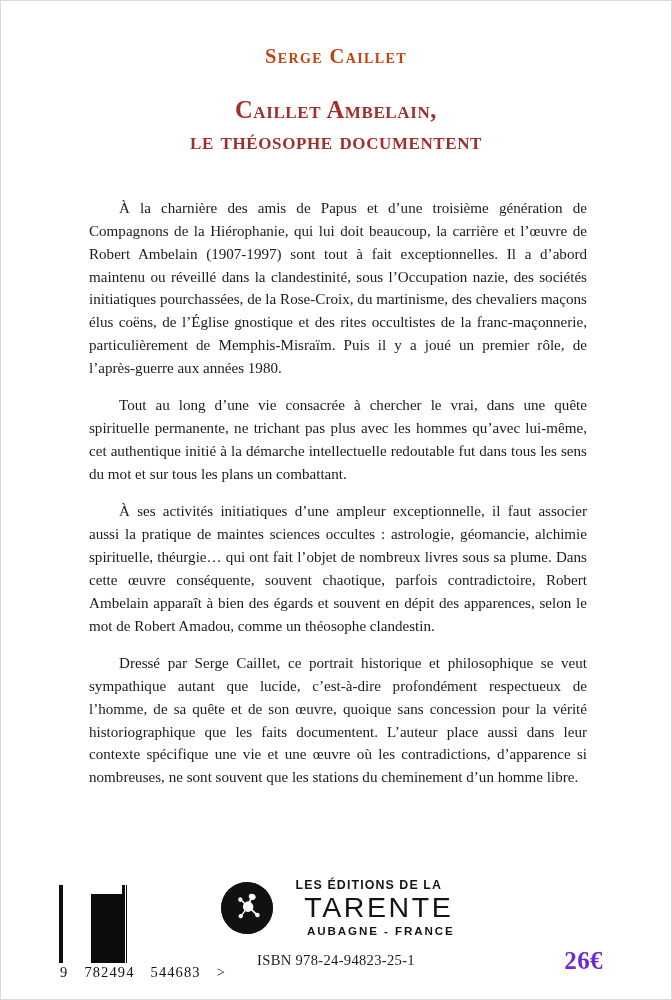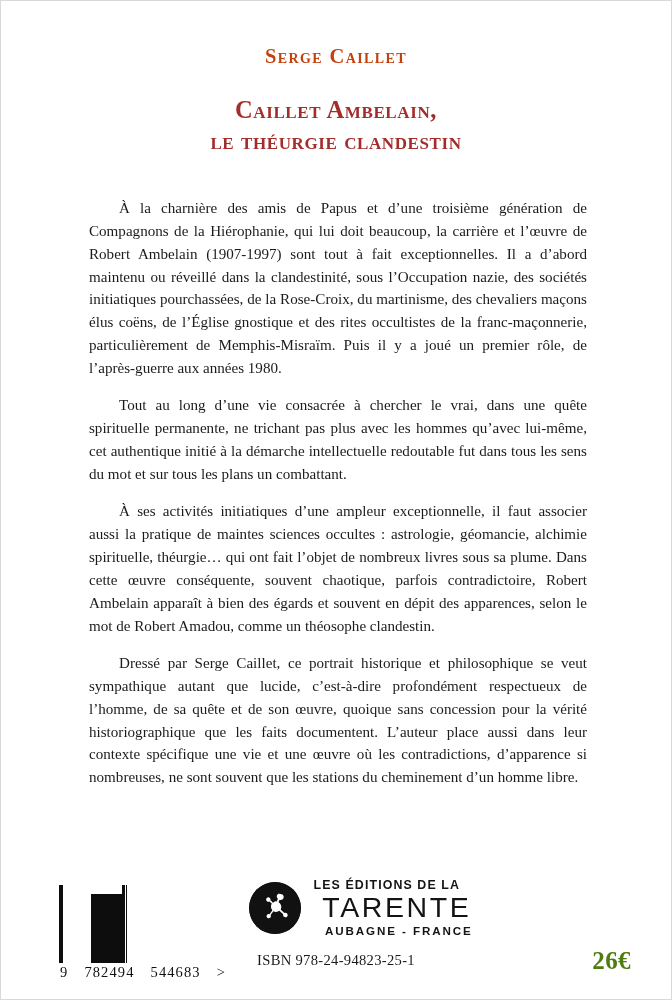--- a/index.html
+++ b/index.html
@@ -106,24 +106,25 @@
     color: #101010;
     display: flex;
     justify-content: space-between;
     padding: 0 1px;
     white-space: nowrap;
   }
 
   
   .publisher {
     position: absolute;
-    left: 248px;
+    left: 220px;
     bottom: 62px;
     display: flex;
     align-items: center;
+    gap: 10px;
   }
   .logo-mark {
     width: 52px;
     height: 52px;
     border-radius: 50%;
     background: #111111;
     position: relative;
     flex: 0 0 auto;
     overflow: hidden;
   }
@@ -163,38 +164,38 @@
     left: 0;
     bottom: 30px;
     width: 100%;
     text-align: center;
     font-size: 14.6px;
     letter-spacing: 0.3px;
     color: #1a1a1a;
   }
   .price {
     position: absolute;
-    right: 40px;
+    right: 68px;
     bottom: 24px;
     font-size: 25px;
     font-weight: 700;
-    color: #4d7c0f;
+    color: #6d28d9;
     letter-spacing: 0.4px;
   }
 </style>
 </head>
 <body>
 
 <div class="page">
 
   <div class="header">
     <div class="author">Serge Caillet</div>
     <div class="title-block">
       <div class="title-line">Caillet Ambelain,</div>
-      <div class="title-line">le théurgie clandestin</div>
+      <div class="title-line">le théosophe documentent</div>
     </div>
   </div>
 
   <div class="blurb">
     <p>À la charnière des amis de Papus et d’une troisième génération de Compagnons de la Hiérophanie, qui lui doit beaucoup, la carrière et l’œuvre de Robert Ambelain (1907-1997) sont tout à fait exceptionnelles. Il a d’abord maintenu ou réveillé dans la clandestinité, sous l’Occupation nazie, des sociétés initiatiques pourchassées, de la Rose-Croix, du martinisme, des chevaliers maçons élus coëns, de l’Église gnostique et des rites occultistes de la franc-maçonnerie, particulièrement de Memphis-Misraïm. Puis il y a joué un premier rôle, de l’après-guerre aux années 1980.</p>
     <p>Tout au long d’une vie consacrée à chercher le vrai, dans une quête spirituelle permanente, ne trichant pas plus avec les hommes qu’avec lui-même, cet authentique initié à la démarche intellectuelle redoutable fut dans tous les sens du mot et sur tous les plans un combattant.</p>
     <p>À ses activités initiatiques d’une ampleur exceptionnelle, il faut associer aussi la pratique de maintes sciences occultes : astrologie, géomancie, alchimie spirituelle, théurgie… qui ont fait l’objet de nombreux livres sous sa plume. Dans cette œuvre conséquente, souvent chaotique, parfois contradictoire, Robert Ambelain apparaît à bien des égards et souvent en dépit des apparences, selon le mot de Robert Amadou, comme un théosophe clandestin.</p>
     <p>Dressé par Serge Caillet, ce portrait historique et philosophique se veut sympathique autant que lucide, c’est-à-dire profondément respectueux de l’homme, de sa quête et de son œuvre, quoique sans concession pour la vérité historiographique que les faits documentent. L’auteur place aussi dans leur contexte spécifique une vie et une œuvre où les contradictions, d’apparence si nombreuses, ne sont souvent que les stations du cheminement d’un homme libre.</p>
   </div>
 

